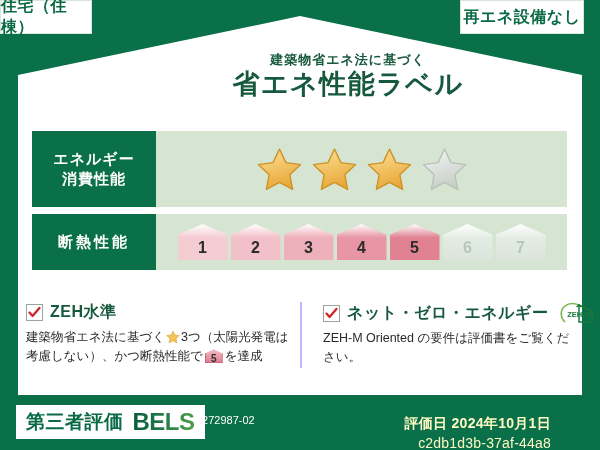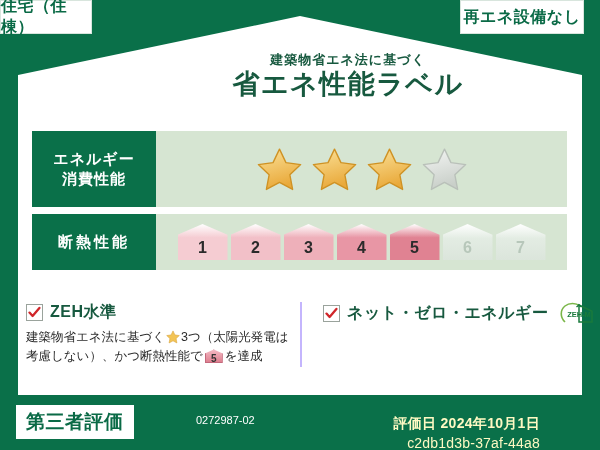--- a/index.html
+++ b/index.html
@@ -197,20 +197,21 @@
   .zehm-logo { display: inline-flex; align-items: center; gap: 3px; margin-left: 4px; }
 
   
   .footer {
     position: absolute;
     left: 0;
     bottom: 0;
     width: 556px;
     height: 53px;
     z-index: 5;
+    padding-left: 11px;
   }
   .bels-box {
     position: absolute;
     left: 16px;
     top: 8px;
     height: 34px;
     background: #ffffff;
     display: flex;
     align-items: center;
     padding: 0 10px;
@@ -369,27 +370,29 @@
             <path d="M20 3 L33 9.3 L33 20 L20 20 Z" stroke="#1a7a3c" stroke-width="1.5" fill="none"></path>
             <path d="M17.5 5 L20 3 L22.5 5" stroke="#1a7a3c" stroke-width="1.5" fill="none"></path>
             <text x="20" y="15" font-family="Liberation Sans, sans-serif" font-size="7.5" font-weight="bold" fill="#1a7a3c" text-anchor="middle">ZEH-M</text>
           </svg>
           <span style="line-height:1.05;display:inline-block">
             <span style="display:block;font-size:4.6px;font-weight:bold;color:#1a7a3c">ZEH-M</span>
             <span style="display:block;font-size:4.6px;font-weight:bold;color:#1a7a3c">Oriented</span>
           </span>
         </span>
       </div>
+      <div class="note-body">ZEH-M Oriented の要件は評価書をご覧ください。</div>
     </div>
 
   </div>
 
   <div class="footer">
     <div class="bels-box">
       <span class="bels-jp">第三者評価</span>
+      <span class="bels-en">BELS</span>
     </div>
     <div class="bels-num">0272987-02</div>
     <div class="footer-right">
       <div class="eval-date">評価日 2024年10月1日</div>
       <div class="eval-hash">c2db1d3b-37af-44a8</div>
     </div>
   </div>
 
 </div>
 

